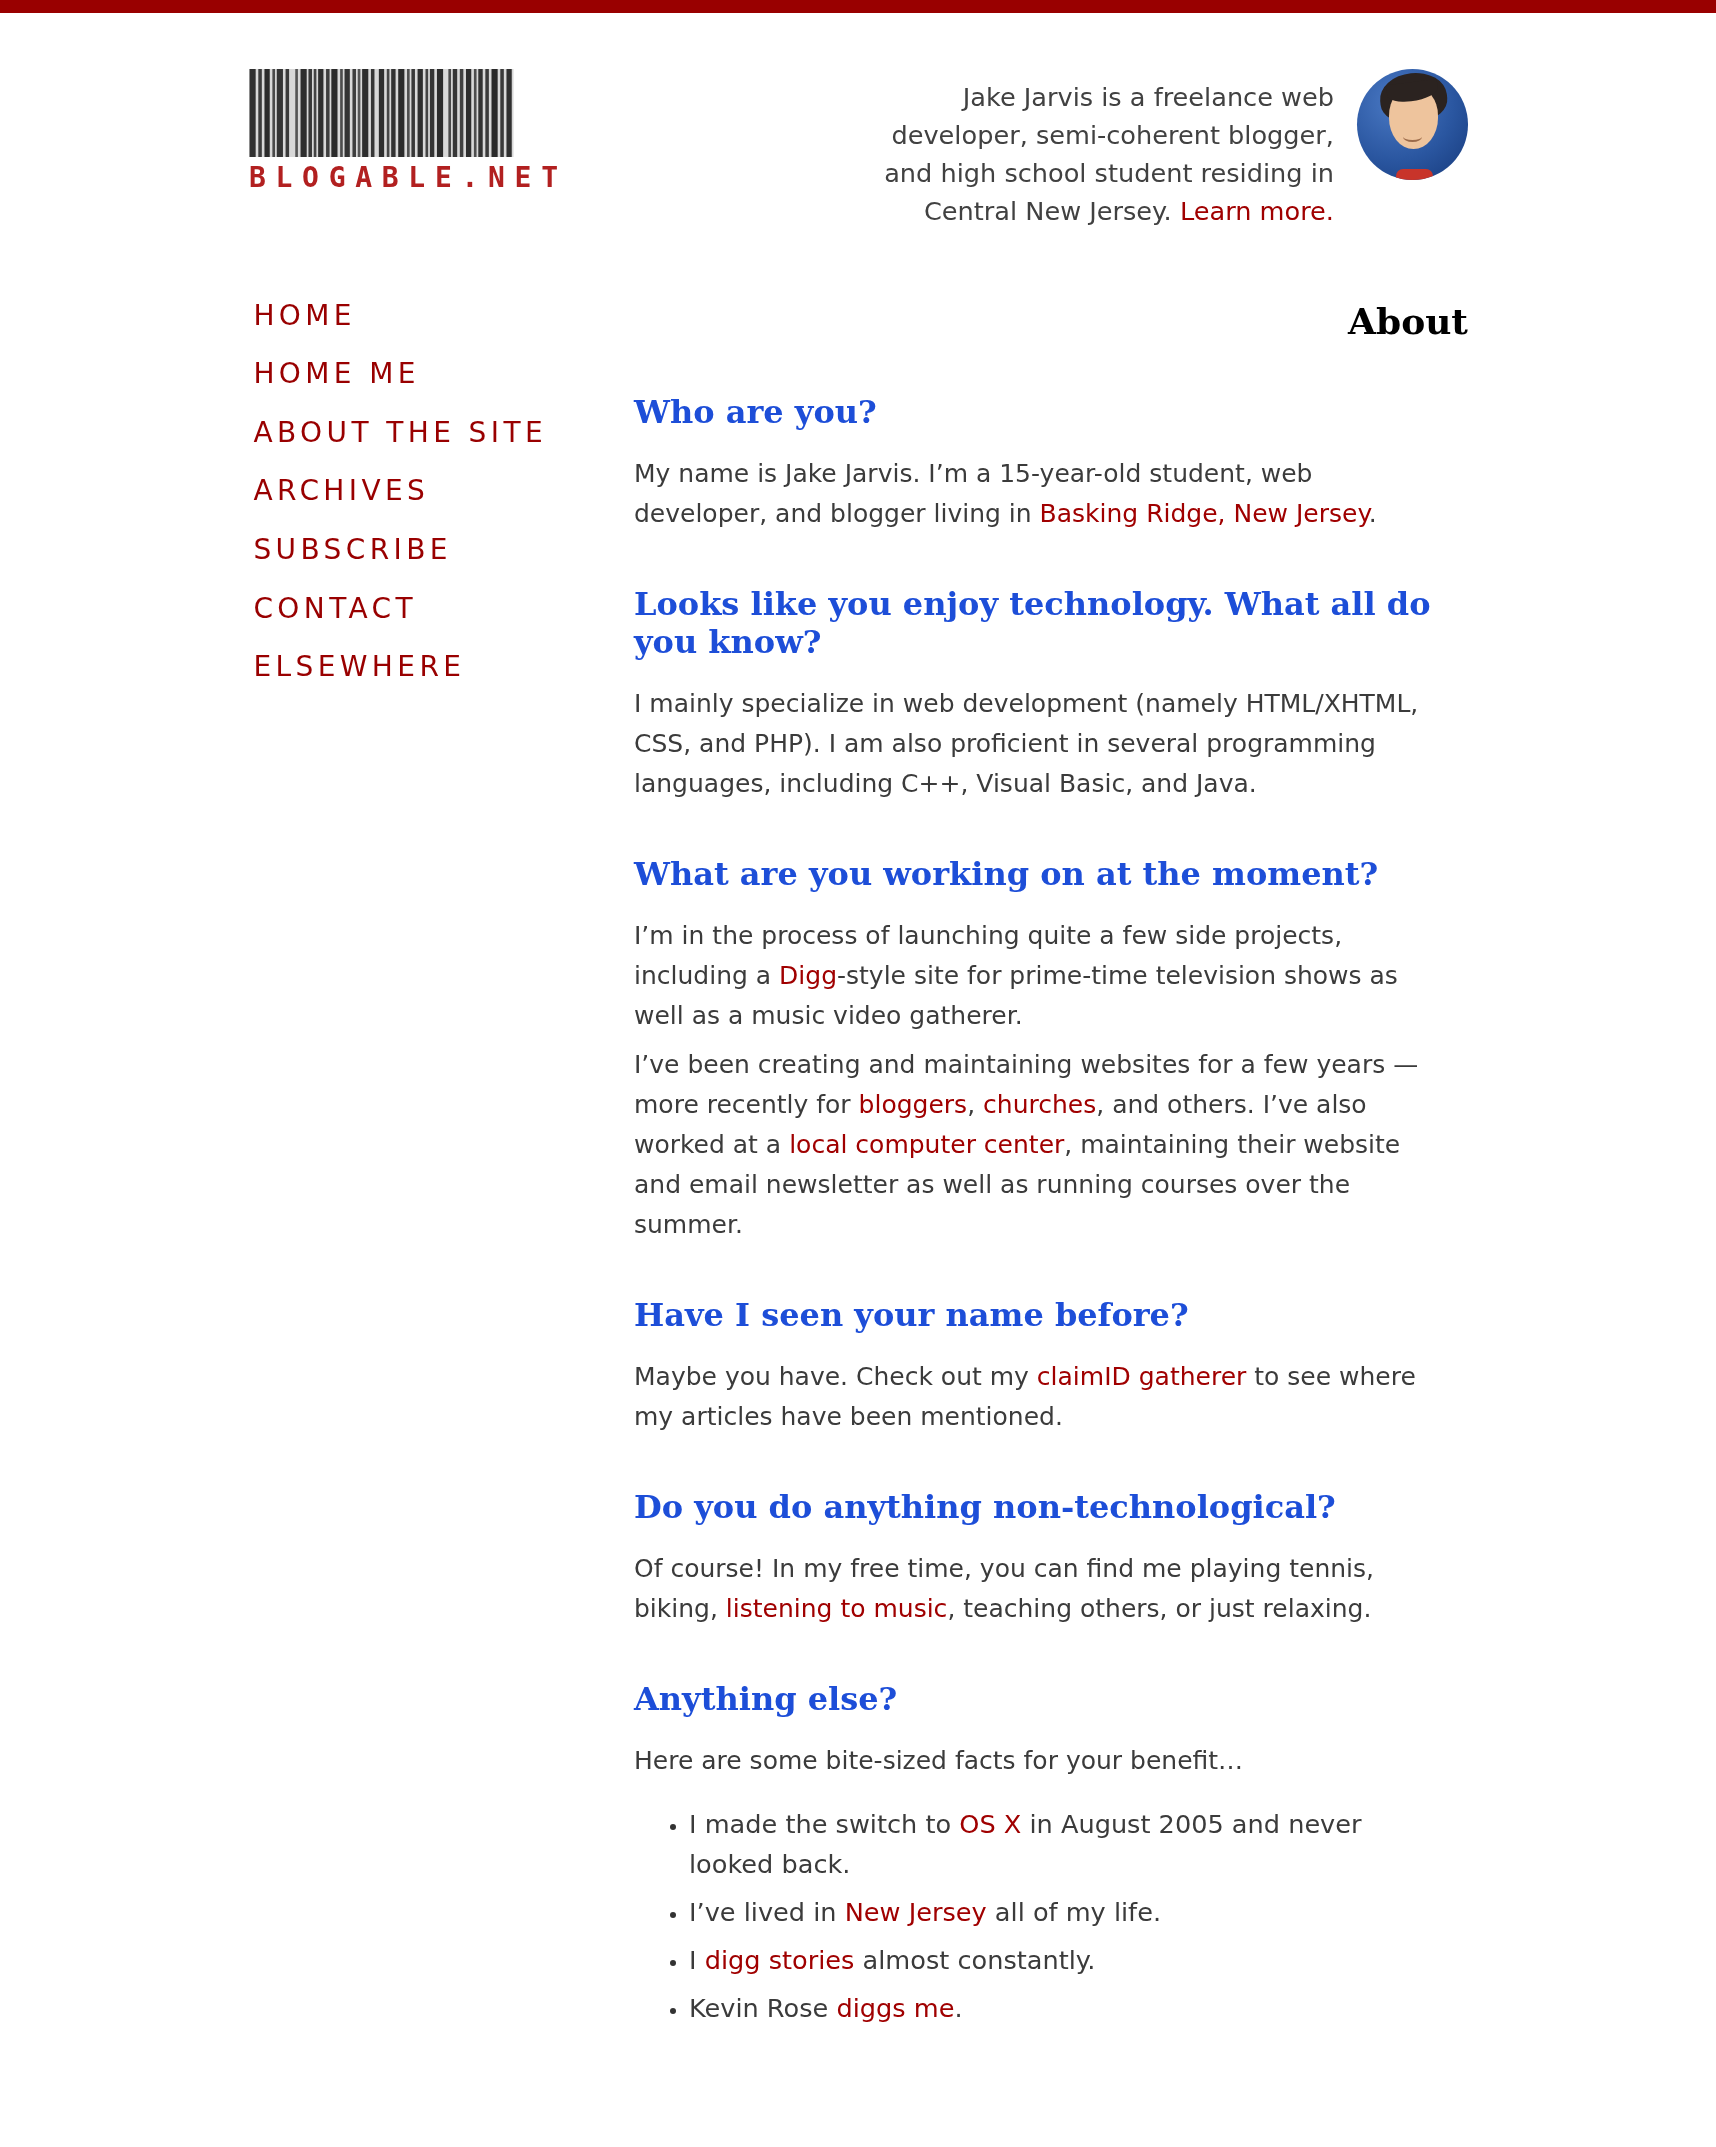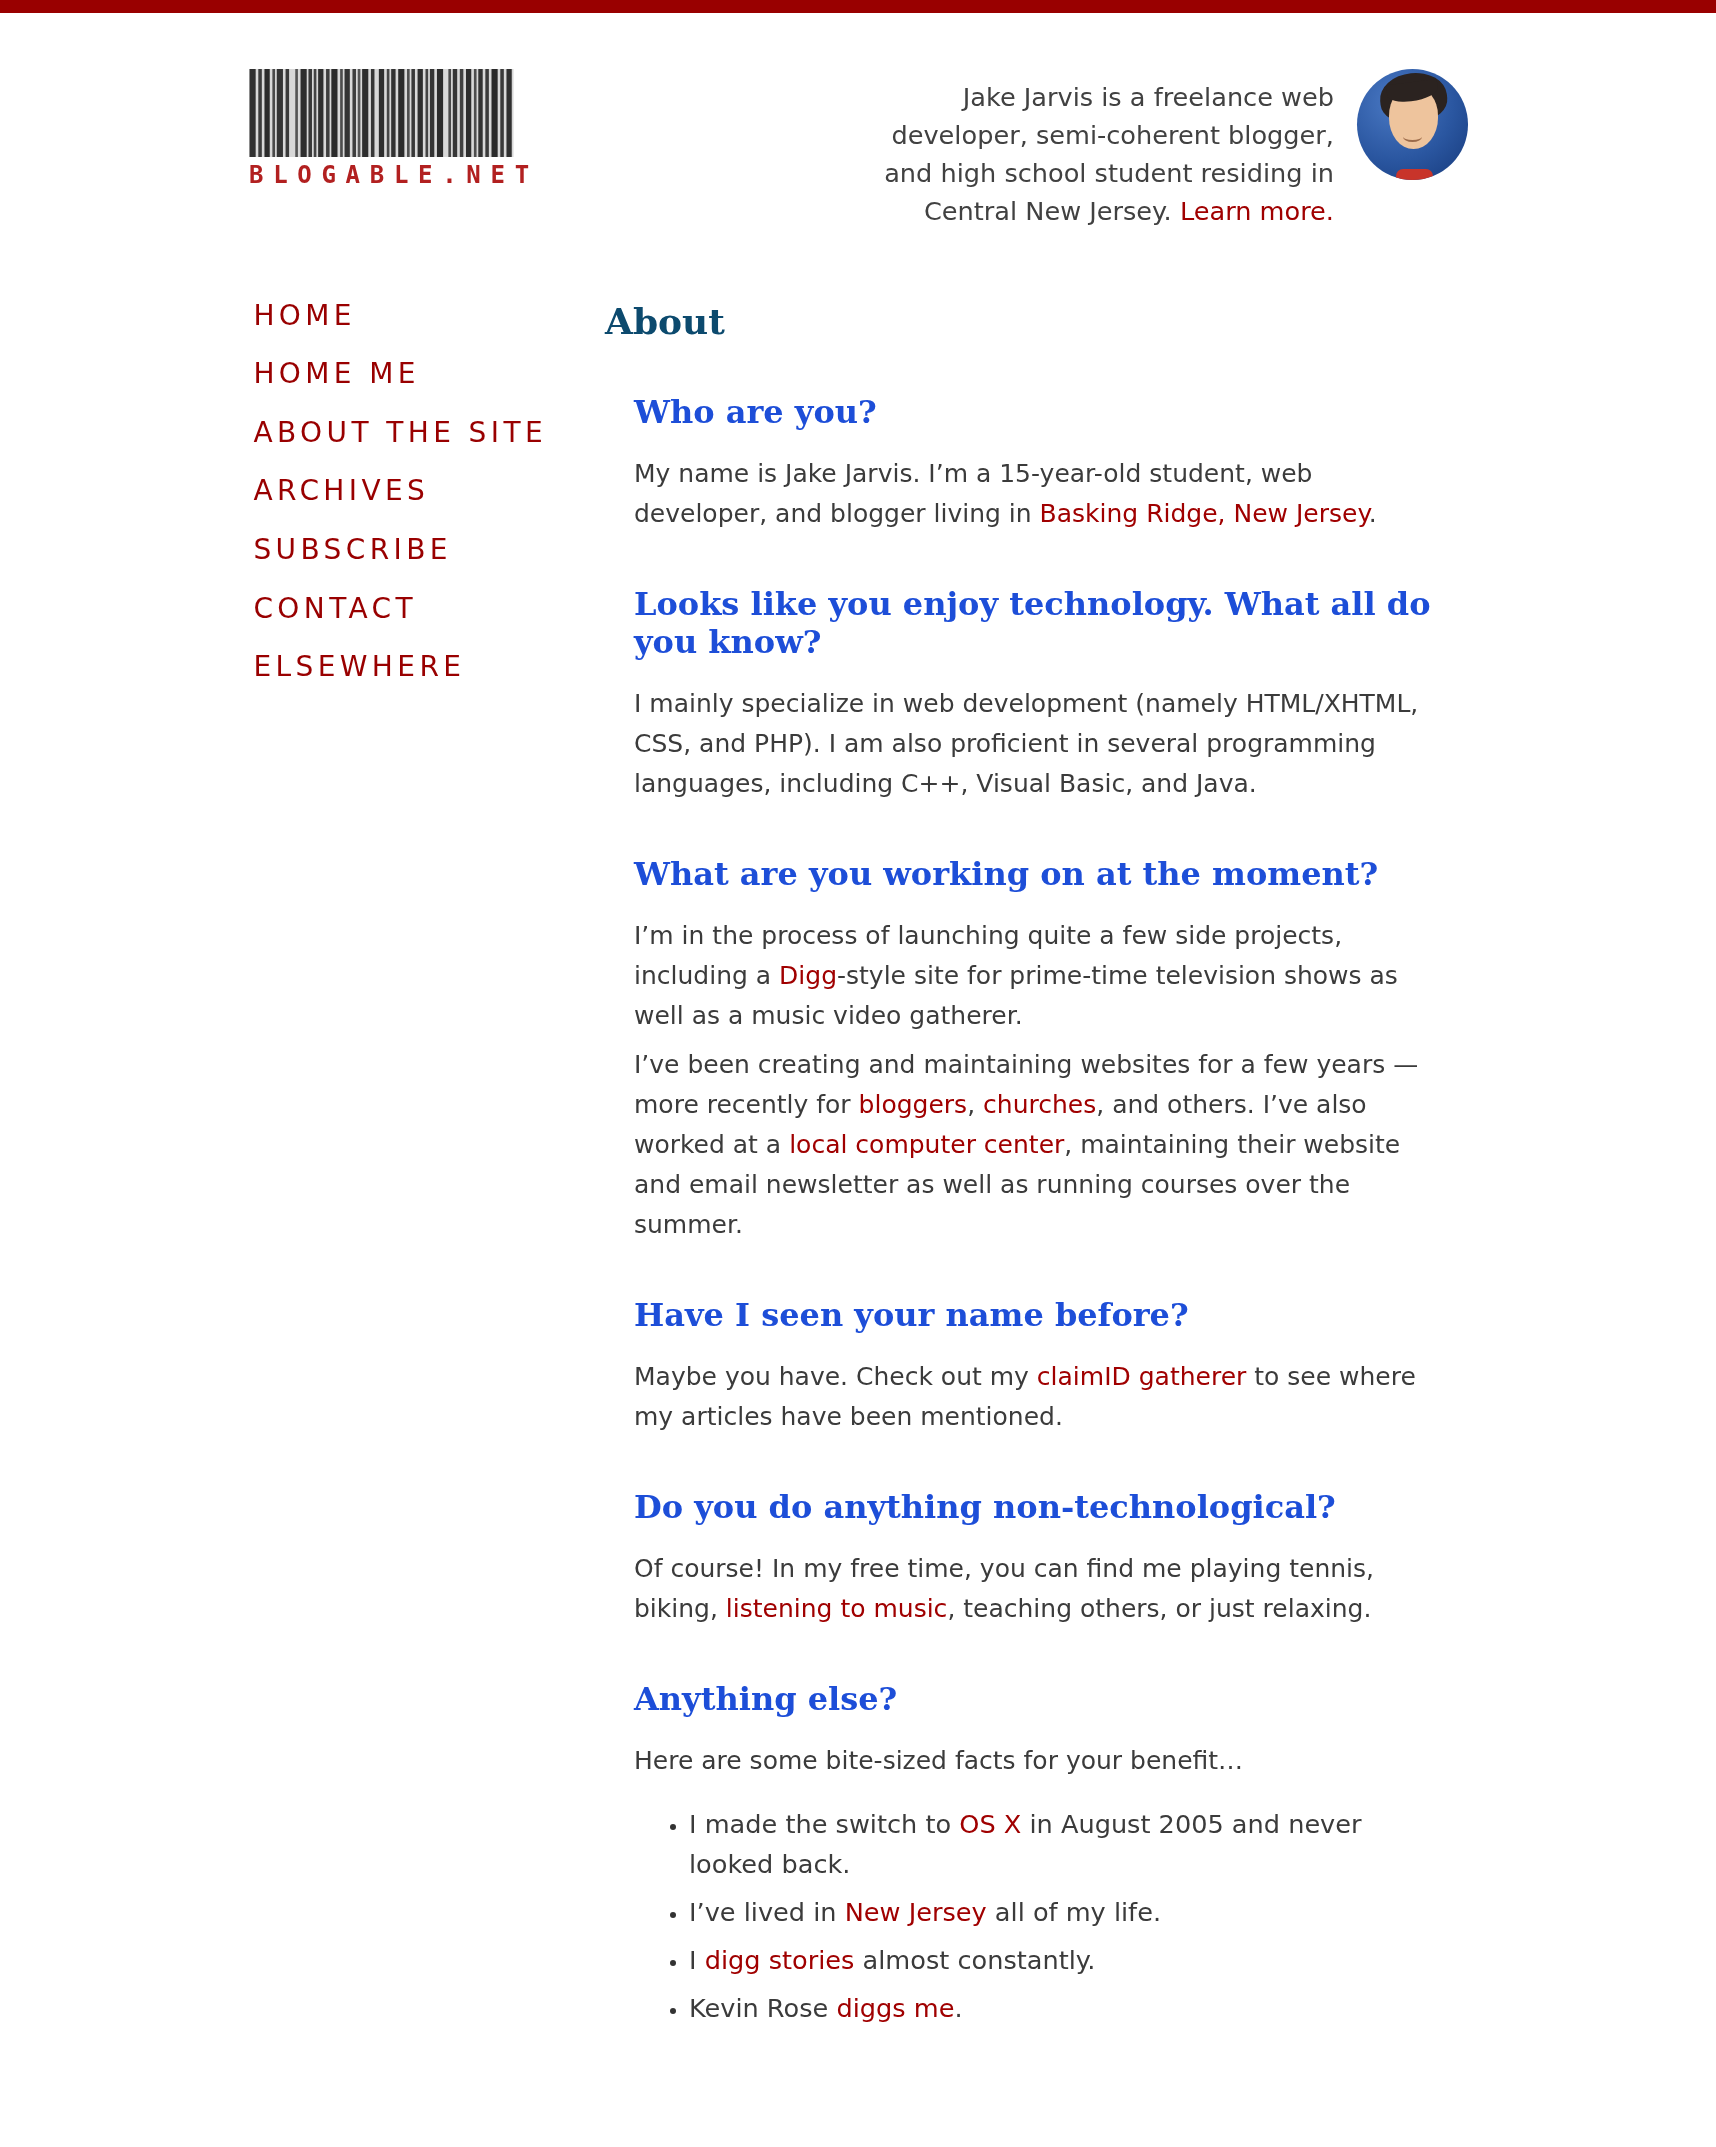--- a/index.html
+++ b/index.html
@@ -16,21 +16,21 @@
   .wrapper { width: 1219px; margin: 0 auto; }
 
   
   header.site-header { display: flex; align-items: flex-start; padding-top: 56px; }
   .logo-block { width: 273px; cursor: pointer; }
   .logo-block svg { display: block; }
   .logo-text {
     margin-top: 3.5px;
     font-family: "DejaVu Sans Mono", "Liberation Mono", monospace;
     font-weight: bold;
-    font-size: 24px;
+    font-size: 28px;
     letter-spacing: 9.7px;
     color: #b22020;
     white-space: nowrap;
   }
   .header-spacer { flex: 1; }
   .site-intro {
     width: 476px;
     margin-top: 8.8px;
     margin-right: 23px;
     text-align: right;
@@ -88,25 +88,25 @@
     font-size: 28px;
     letter-spacing: 4.4px;
     color: #990000;
     text-decoration: none;
     cursor: pointer;
   }
   main.content { flex: 1; min-width: 0; padding-bottom: 44px; }
 
   .page-title {
     margin: 12.4px 0 0 0;
-    text-align: left;
+    text-align: right;
     font-family: "DejaVu Serif", "Liberation Serif", serif;
     font-size: 36px;
     font-weight: bold;
-    color: #0c4a6e;
+    color: #000000;
   }
 
   .qa { padding: 0 17.6px 0 29px; }
   .qa h3 {
     margin: 51px 0 23px 0;
     font-family: "DejaVu Serif", "Liberation Serif", serif;
     font-size: 32px;
     font-weight: bold;
     color: #1d4ed8;
   }

